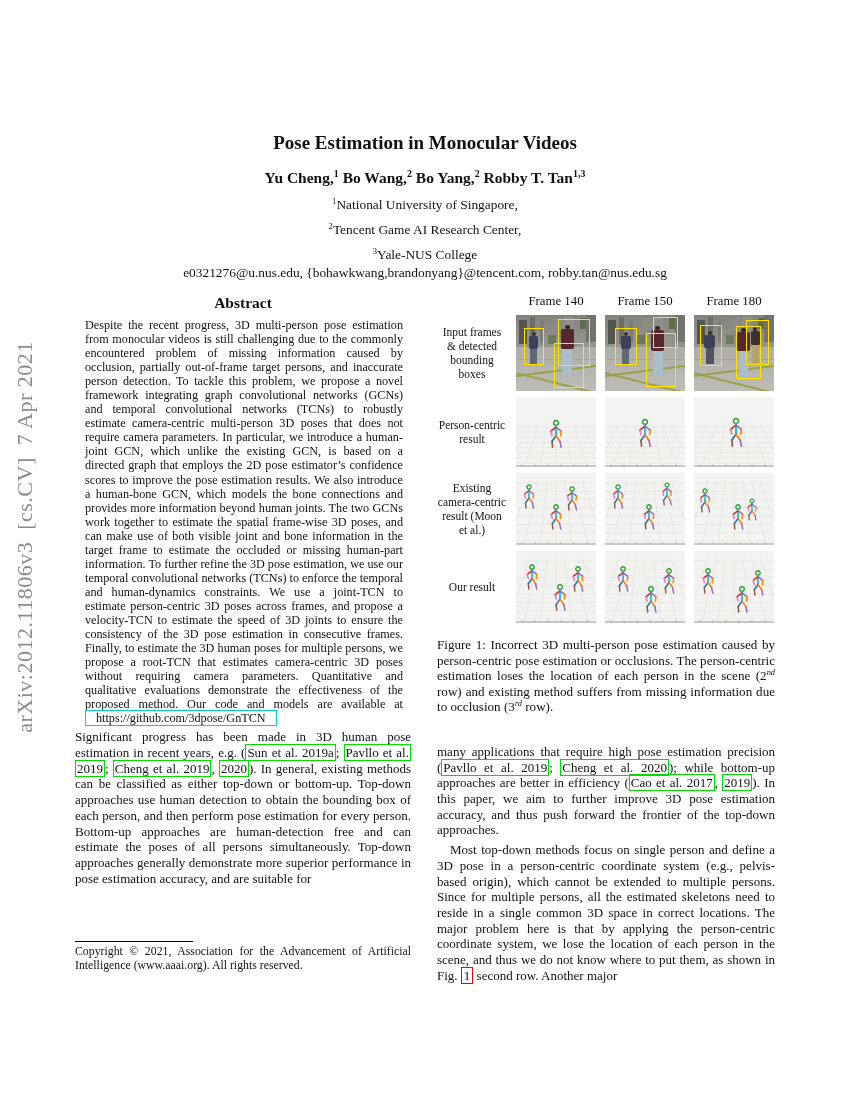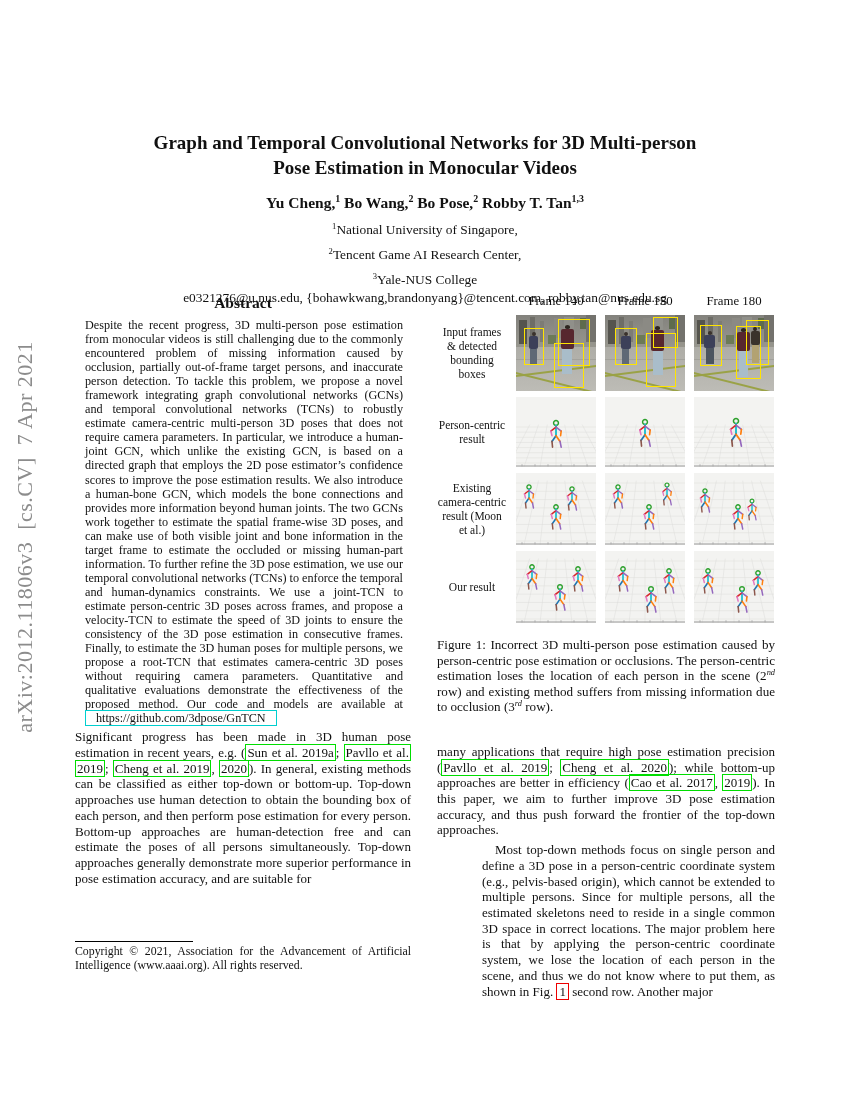--- a/index.html
+++ b/index.html
@@ -15,21 +15,21 @@
   .affil{font-size:13.4px;line-height:15px;margin-top:10px;}
   .email{font-size:13.4px;margin-top:3px;}
   .sup{vertical-align:super;font-size:64%;line-height:0;}
   .sup-i{vertical-align:super;font-size:64%;font-style:italic;line-height:0;}
   
   .col-l{position:absolute;left:75px;top:294px;width:336px;}
   .col-r{position:absolute;left:437px;top:294px;width:338px;}
   .schead{font-size:15.5px;font-weight:bold;text-align:center;margin:0 0 6px 0;}
   .abstract{font-size:12.2px;line-height:14.05px;text-align:justify;margin:0 8px 0 10px;}
   .body-text{font-size:13px;line-height:15.7px;text-align:justify;margin:4px 0 0 0;}
-  .indent{text-indent:13px;margin-left:45px;}
+  .indent{text-indent:13px;}
   .introhead{margin-top:14px;}
   
   .box-green{border:1px solid #00dd00;padding:0 1px;-webkit-box-decoration-break:clone;box-decoration-break:clone;font-family:Liberation Serif, serif;}
   .box-cyan{border:1px solid #00cfcf;padding:0 10px;-webkit-box-decoration-break:clone;box-decoration-break:clone;}
   .box-red{border:1px solid #ee0000;padding:0 2px;}
   
   .footnote{position:absolute;left:75px;top:941px;width:336px;font-size:11.8px;line-height:13.6px;text-align:justify;}
   .footnote-rule{width:118px;border-top:1px solid #000;margin-bottom:3px;}
   
   #figure1{display:grid;grid-template-columns:70px 80px 80px 80px;
@@ -45,24 +45,23 @@
 </style>
 </head>
 <body>
 
 <div class="page">
 
   <div class="arxiv">arXiv:2012.11806v3  [cs.CV]  7 Apr 2021</div>
 
   <div class="hdr">
     <div class="title">
-      <div>Graph and Temporal Convolutional Networks for 3D Multi-person</div>
       <div>Pose Estimation in Monocular Videos</div>
     </div>
-    <div class="authors"><span>Yu Cheng,</span><span class="sup">1</span><span> Bo Wang,</span><span class="sup">2</span><span> Bo Pose,</span><span class="sup">2</span><span> Robby T. Tan</span><span class="sup">1,3</span></div>
+    <div class="authors"><span>Yu Cheng,</span><span class="sup">1</span><span> Bo Wang,</span><span class="sup">2</span><span> Bo Yang,</span><span class="sup">2</span><span> Robby T. Tan</span><span class="sup">1,3</span></div>
     <div class="affil"><span class="sup">1</span><span>National University of Singapore,</span></div>
     <div class="affil"><span class="sup">2</span><span>Tencent Game AI Research Center,</span></div>
     <div class="affil"><span class="sup">3</span><span>Yale-NUS College</span></div>
     <div class="email">e0321276@u.nus.edu, {bohawkwang,brandonyang}@tencent.com, robby.tan@nus.edu.sg</div>
   </div>
 
   <div class="col-l">
     <h2 class="schead">Abstract</h2>
     <p class="abstract"><span>Despite the recent progress, 3D multi-person pose estimation from monocular videos is still challenging due to the commonly encountered problem of missing information caused by occlusion, partially out-of-frame target persons, and inaccurate person detection. To tackle this problem, we propose a novel framework integrating graph convolutional networks (GCNs) and temporal convolutional networks (TCNs) to robustly estimate camera-centric multi-person 3D poses that does not require camera parameters. In particular, we introduce a human-joint GCN, which unlike the existing GCN, is based on a directed graph that employs the 2D pose estimator’s confidence scores to improve the pose estimation results. We also introduce a human-bone GCN, which models the bone connections and provides more information beyond human joints. The two GCNs work together to estimate the spatial frame-wise 3D poses, and can make use of both visible joint and bone information in the target frame to estimate the occluded or missing human-part information. To further refine the 3D pose estimation, we use our temporal convolutional networks (TCNs) to enforce the temporal and human-dynamics constraints. We use a joint-TCN to estimate person-centric 3D poses across frames, and propose a velocity-TCN to estimate the speed of 3D joints to ensure the consistency of the 3D pose estimation in consecutive frames. Finally, to estimate the 3D human poses for multiple persons, we propose a root-TCN that estimates camera-centric 3D poses without requiring camera parameters. Quantitative and qualitative evaluations demonstrate the effectiveness of the proposed method. Our code and models are available at </span><span class="box-cyan">https://github.com/3dpose/GnTCN</span></p>
     <p class="body-text"><span>Significant progress has been made in 3D human pose estimation in recent years, e.g. (</span><span class="box-green">Sun et al. 2019a</span><span>; </span><span class="box-green">Pavllo et al. 2019</span><span>; </span><span class="box-green">Cheng et al. 2019</span><span>, </span><span class="box-green">2020</span><span>). In general, existing methods can be classified as either top-down or bottom-up. Top-down approaches use human detection to obtain the bounding box of each person, and then perform pose estimation for every person. Bottom-up approaches are human-detection free and can estimate the poses of all persons simultaneously. Top-down approaches generally demonstrate more superior performance in pose estimation accuracy, and are suitable for</span></p>

